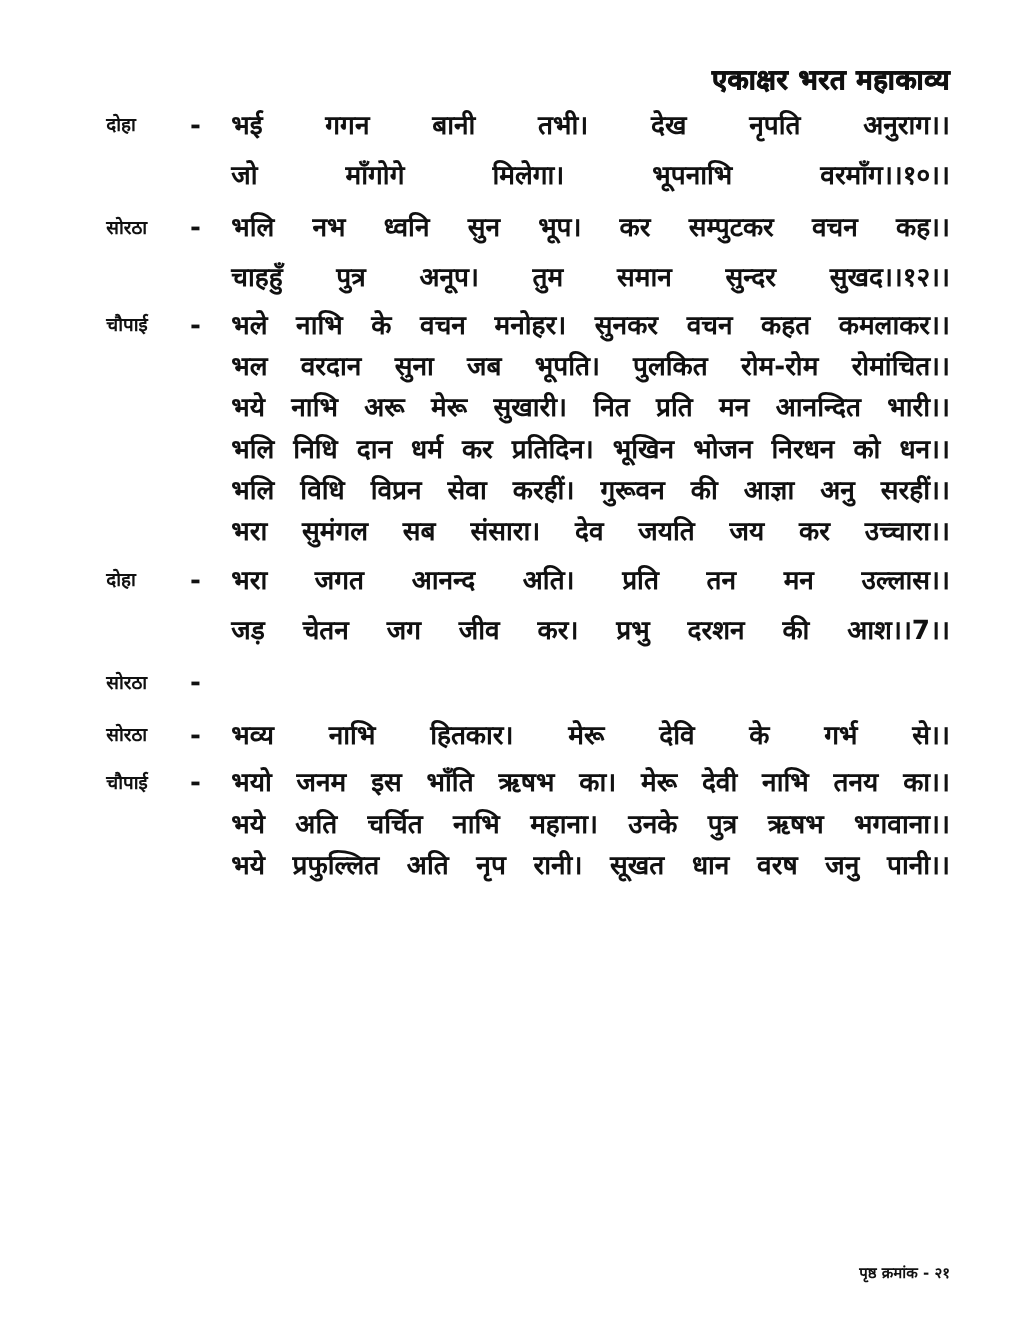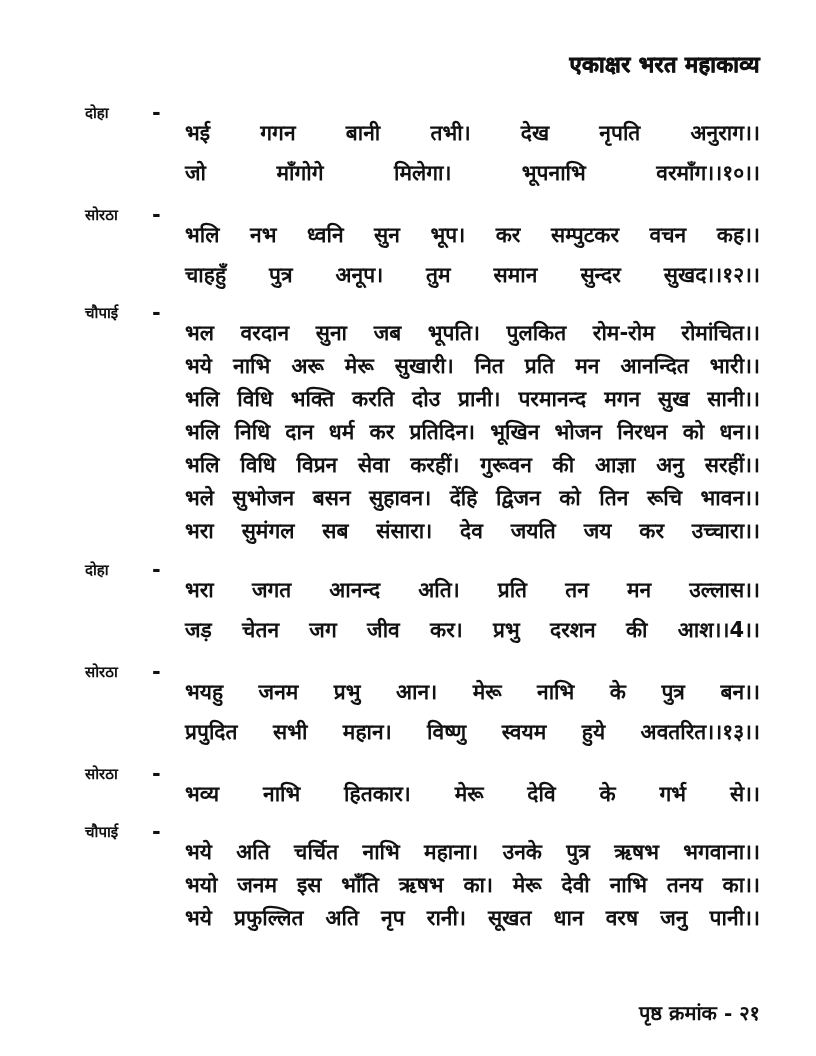--- a/index.html
+++ b/index.html
@@ -15,53 +15,52 @@
     position: absolute; inset: 0;
     box-sizing: border-box;
     padding: 50px 56px 0 85px;
   }
   .header {
     text-align: right;
     font-size: 22px;
     font-weight: 800;
     letter-spacing: 0.4px;
     line-height: 30px;
-    margin-bottom: 13px;
     -webkit-text-stroke: 0.6px #111;
   }
   .section { display: flex; margin-bottom: 2px; }
   .label-col {
     flex: 0 0 67px;
     font-size: 15px;
     font-weight: 600;
     white-space: nowrap;
   }
   .dash-col {
     flex: 0 0 33px;
     font-size: 21px;
     font-weight: 600;
   }
-  .verses { flex: 1 1 auto; min-width: 0; margin-top: 20px; }
+  .verses { flex: 1 1 auto; min-width: 0; }
   .verse-line {
     font-size: 21px;
     font-weight: 600;
     text-align: justify;
     text-align-last: justify;
     white-space: normal;
   }
   .couplet .verse-line,
   .couplet .label-col,
   .couplet .dash-col { line-height: 40px; }
   .chaupai .verse-line,
   .chaupai .label-col,
   .chaupai .dash-col { line-height: 33px; }
   .footer {
     position: absolute;
     right: 56px; bottom: 30px;
-    font-size: 20px;
+    font-size: 12px;
     font-weight: 700;
   }
 </style>
 </head>
 <body>
 
 <div class="page">
 
   <div class="header">एकाक्षर भरत महाकाव्य</div>
 
@@ -80,61 +79,56 @@
     <div class="verses">
       <div class="verse-line">भलि नभ ध्वनि सुन भूप। कर सम्पुटकर वचन कह।।</div>
       <div class="verse-line">चाहहुँ पुत्र अनूप। तुम समान सुन्दर सुखद।।१२।।</div>
     </div>
   </div>
 
   <div class="section chaupai">
     <div class="label-col">चौपाई</div>
     <div class="dash-col">-</div>
     <div class="verses">
+      <div class="verse-line">भले नाभि के वचन मनोहर। सुनकर वचन कहत कमलाकर।।</div>
       <div class="verse-line">भल वरदान सुना जब भूपति। पुलकित रोम-रोम रोमांचित।।</div>
       <div class="verse-line">भये नाभि अरू मेरू सुखारी। नित प्रति मन आनन्दित भारी।।</div>
-      <div class="verse-line">भलि विधि भक्ति करति दोउ प्रानी। परमानन्द मगन सुख सानी।।</div>
       <div class="verse-line">भलि निधि दान धर्म कर प्रतिदिन। भूखिन भोजन निरधन को धन।।</div>
       <div class="verse-line">भलि विधि विप्रन सेवा करहीं। गुरूवन की आज्ञा अनु सरहीं।।</div>
-      <div class="verse-line">भले सुभोजन बसन सुहावन। देंहि द्विजन को तिन रूचि भावन।।</div>
       <div class="verse-line">भरा सुमंगल सब संसारा। देव जयति जय कर उच्चारा।।</div>
     </div>
   </div>
 
   <div class="section couplet">
     <div class="label-col">दोहा</div>
     <div class="dash-col">-</div>
     <div class="verses">
       <div class="verse-line">भरा जगत आनन्द अति। प्रति तन मन उल्लास।।</div>
-      <div class="verse-line">जड़ चेतन जग जीव कर। प्रभु दरशन की आश।।4।।</div>
+      <div class="verse-line">जड़ चेतन जग जीव कर। प्रभु दरशन की आश।।7।।</div>
     </div>
   </div>
 
   <div class="section couplet">
     <div class="label-col">सोरठा</div>
     <div class="dash-col">-</div>
-    <div class="verses">
-      <div class="verse-line">भयहु जनम प्रभु आन। मेरू नाभि के पुत्र बन।।</div>
-      <div class="verse-line">प्रपुदित सभी महान। विष्णु स्वयम हुये अवतरित।।१३।।</div>
-    </div>
   </div>
 
   <div class="section couplet">
     <div class="label-col">सोरठा</div>
     <div class="dash-col">-</div>
     <div class="verses">
       <div class="verse-line">भव्य नाभि हितकार। मेरू देवि के गर्भ से।।</div>
     </div>
   </div>
 
   <div class="section chaupai">
     <div class="label-col">चौपाई</div>
     <div class="dash-col">-</div>
     <div class="verses">
+      <div class="verse-line">भयो जनम इस भाँति ऋषभ का। मेरू देवी नाभि तनय का।।</div>
       <div class="verse-line">भये अति चर्चित नाभि महाना। उनके पुत्र ऋषभ भगवाना।।</div>
-      <div class="verse-line">भयो जनम इस भाँति ऋषभ का। मेरू देवी नाभि तनय का।।</div>
       <div class="verse-line">भये प्रफुल्लित अति नृप रानी। सूखत धान वरष जनु पानी।।</div>
     </div>
   </div>
 
   <div class="footer">पृष्ठ क्रमांक - २१</div>
 
 </div>
 
 </body></html>

